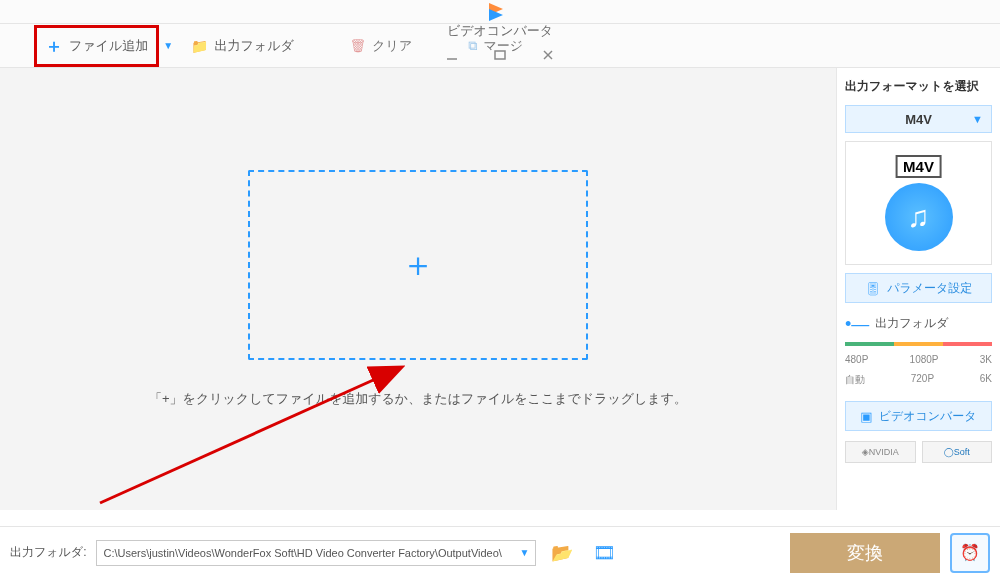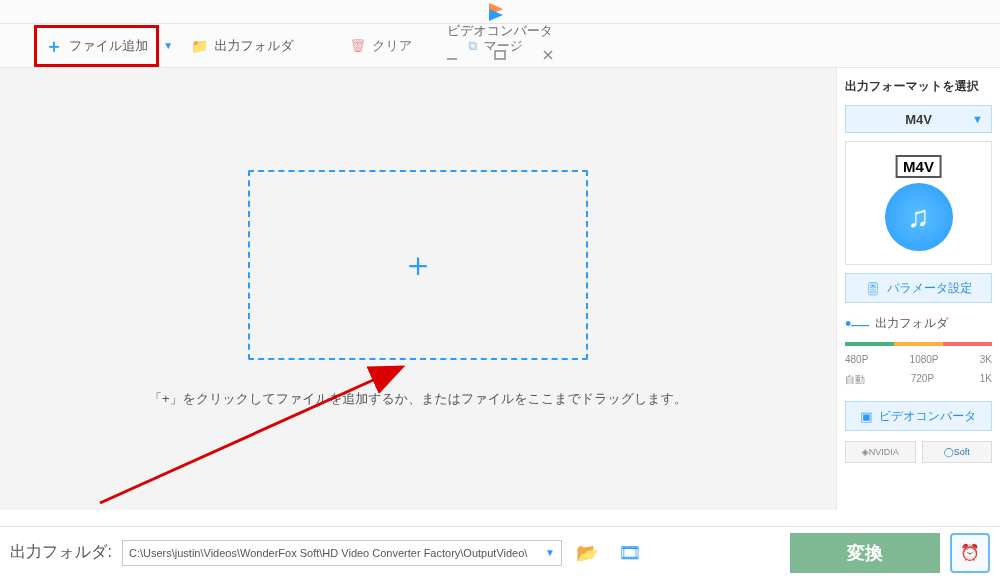--- a/index.html
+++ b/index.html
@@ -48,26 +48,26 @@
 .res-bar { height: 4px; display: flex; margin-top: 2px; }
 .res-seg { flex: 1; }
 .r1 { background: #49b47a; } .r2 { background: #ffb13d; } .r3 { background: #ff6b6b; }
 .res-row { display: flex; justify-content: space-between; font-size: 10px; color: #888; }
 .gpu-row { display: flex; gap: 6px; margin-top: 2px; }
 .gpu-chip { flex: 1; height: 22px; border: 1px solid #dcdcdc; background: #f5f5f5; display: flex; align-items: center; justify-content: center; font-size: 9px; color: #888; }
 .intel { color: #1c75bc; }
 
 
 .bottombar { position: absolute; bottom: 0; left: 0; right: 0; height: 52px; background: #fff; border-top: 1px solid #e5e5e5; display: flex; align-items: center; padding: 0 10px; gap: 10px; }
-.out-label { font-size: 16px; color: #555; }
+.out-label { font-size: 12px; color: #555; }
 .out-path { flex: 0 0 440px; height: 26px; border: 1px solid #c9c9c9; font-size: 11px; color: #555; padding: 0 22px 0 6px; position: relative; display: flex; align-items: center; background: #fff; }
 .out-path .dd { position: absolute; right: 6px; color: #2a9bff; font-size: 10px; }
 .bb-icon-btn { width: 32px; height: 26px; display: flex; align-items: center; justify-content: center; color: #2a9bff; cursor: pointer; font-size: 18px; }
 .spacer { flex: 1; }
-.convert-btn { width: 150px; height: 40px; background: #15803d; display: flex; align-items: center; justify-content: center; color: #fff; font-size: 18px; font-weight: 700; cursor: pointer; opacity: 0.55; }
+.convert-btn { width: 150px; height: 40px; background: #a16207; display: flex; align-items: center; justify-content: center; color: #fff; font-size: 18px; font-weight: 400; cursor: pointer; opacity: 0.55; }
 .alarm-btn { width: 40px; height: 40px; border: 2px solid #6bb8ff; border-radius: 4px; display: flex; align-items: center; justify-content: center; color: #2a9bff; cursor: pointer; background: #f4faff; }
 
 
 .arrow-svg { position: absolute; left: 90px; top: 280px; pointer-events: none; }
 </style>
 </head>
 <body>
 
 <div class="titlebar">
   <div class="app-logo">
@@ -165,21 +165,21 @@
         <div class="res-seg r3"></div>
     </div>
     <div class="res-row">
       <span>480P</span>
         <span>1080P</span>
         <span>3K</span>
     </div>
     <div class="res-row">
       <span>自動</span>
         <span>720P</span>
-        <span>1K</span>
+        <span>6K</span>
     </div>
     <div class="sb-btn" style="margin-top:6px">
       <span class="ic">▣</span>
       <span>ビデオコンバータ</span>
     </div>
     <div class="gpu-row">
       <div class="gpu-chip">
         <span>◈ </span>
           <span>NVIDIA</span>
       </div>

